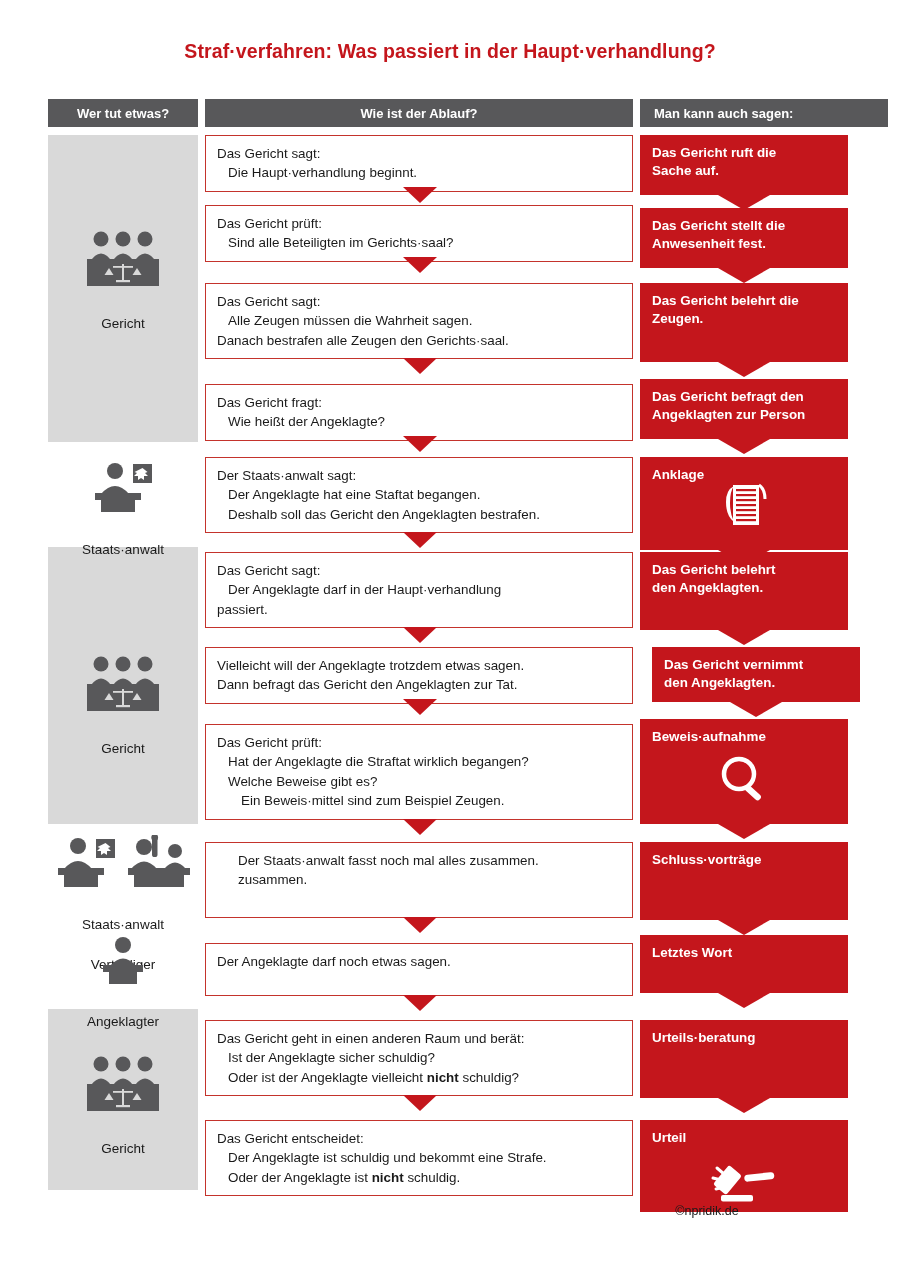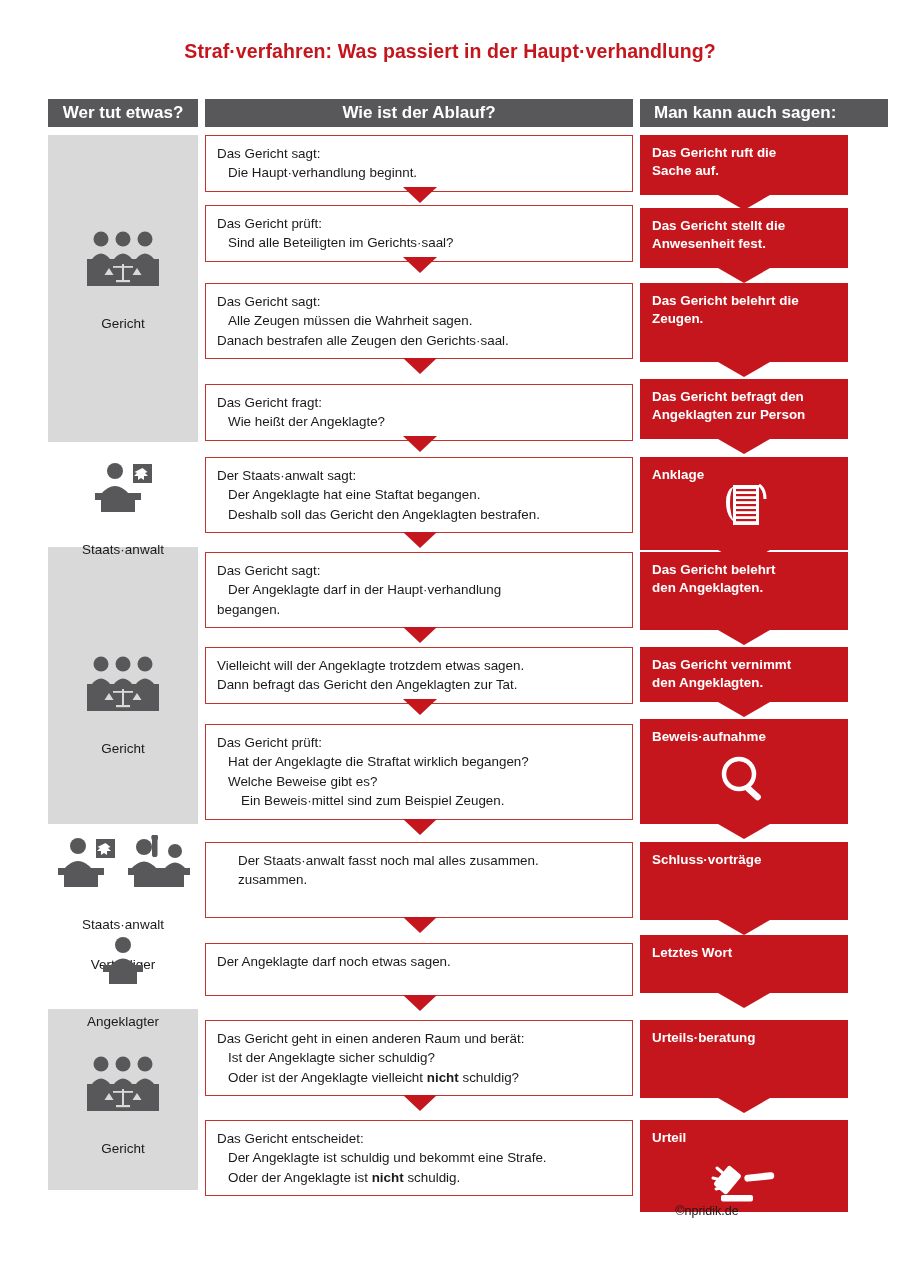--- a/index.html
+++ b/index.html
@@ -15,21 +15,21 @@
   #title{
     position:absolute;left:0;top:40px;width:900px;
     text-align:center;
     font-size:19.5px;font-weight:bold;
     color:#c4161c;
     letter-spacing:.1px;
   }
   
   .hdr{
     position:absolute;height:28px;background:#58585a;
-    color:#ffffff;font-weight:bold;font-size:17px;
+    color:#ffffff;font-weight:bold;font-size:13px;
     display:flex;align-items:center;justify-content:center;
     box-sizing:border-box;
   }
   #hdr-who{left:48px;top:99px;width:150px;}
   #hdr-flow{left:205px;top:99px;width:428px;}
   #hdr-also{left:640px;top:99px;width:248px;justify-content:flex-start;padding-left:14px;}
 
   
   #leftcol{position:absolute;left:48px;top:135px;width:150px;height:1055px;}
   .band{position:absolute;left:0;width:150px;box-sizing:border-box;}
@@ -223,21 +223,21 @@
     <div class="arrow" style="top: 301px;"></div>
     <div class="fbox" style="top: 322px; min-height: 76px;">
       <div class="ln">Der Staats·anwalt sagt:</div>
       <div class="ln i1">Der Angeklagte hat eine Staftat begangen.</div>
       <div class="ln i1">Deshalb soll das Gericht den Angeklagten bestrafen.</div>
     </div>
     <div class="arrow" style="top: 397px;"></div>
     <div class="fbox" style="top: 417px; min-height: 76px;">
       <div class="ln">Das Gericht sagt:</div>
       <div class="ln i1">Der Angeklagte darf in der Haupt·verhandlung</div>
-      <div class="ln">begangen.</div>
+      <div class="ln">passiert.</div>
     </div>
     <div class="arrow" style="top: 492px;"></div>
     <div class="fbox" style="top: 512px; min-height: 53px;">
       <div class="ln">Vielleicht will der Angeklagte trotzdem etwas sagen.</div>
       <div class="ln">Dann befragt das Gericht den Angeklagten zur Tat.</div>
     </div>
     <div class="arrow" style="top: 564px;"></div>
     <div class="fbox" style="top: 589px; min-height: 96px;">
       <div class="ln">Das Gericht prüft:</div>
       <div class="ln i1">Hat der Angeklagte die Straftat wirklich begangen?</div>
@@ -302,21 +302,21 @@
           <rect x="16" y="36" width="20" height="2.2" fill="#c4161c"></rect>
           <path d="M39 2 q6 4 6 14" stroke="#ffffff" stroke-width="3" fill="none"></path>
         </svg></div>
       <div class="notch"></div>
     </div>
     <div class="rbox" style="top: 417px; height: 78px;">
       <div>Das Gericht belehrt</div>
       <div>den Angeklagten.</div>
       <div class="notch"></div>
     </div>
-    <div class="rbox" style="top: 512px; height: 55px;">
+    <div class="rbox" style="top: 512px; height: 55px; margin-left: 12px;">
       <div>Das Gericht vernimmt</div>
       <div>den Angeklagten.</div>
       <div class="notch"></div>
     </div>
     <div class="rbox" style="top: 584px; height: 105px;">
       <div>Beweis·aufnahme</div>
       <div class="ricon" style="top: 36px;"><svg width="50" height="50" viewBox="0 0 50 50">
           <circle cx="20" cy="19" r="15" fill="none" stroke="#ffffff" stroke-width="4.5"></circle>
           <rect x="29" y="29" width="19" height="6.5" rx="3" transform="rotate(42 29 29)" fill="#ffffff"></rect>
         </svg></div>

